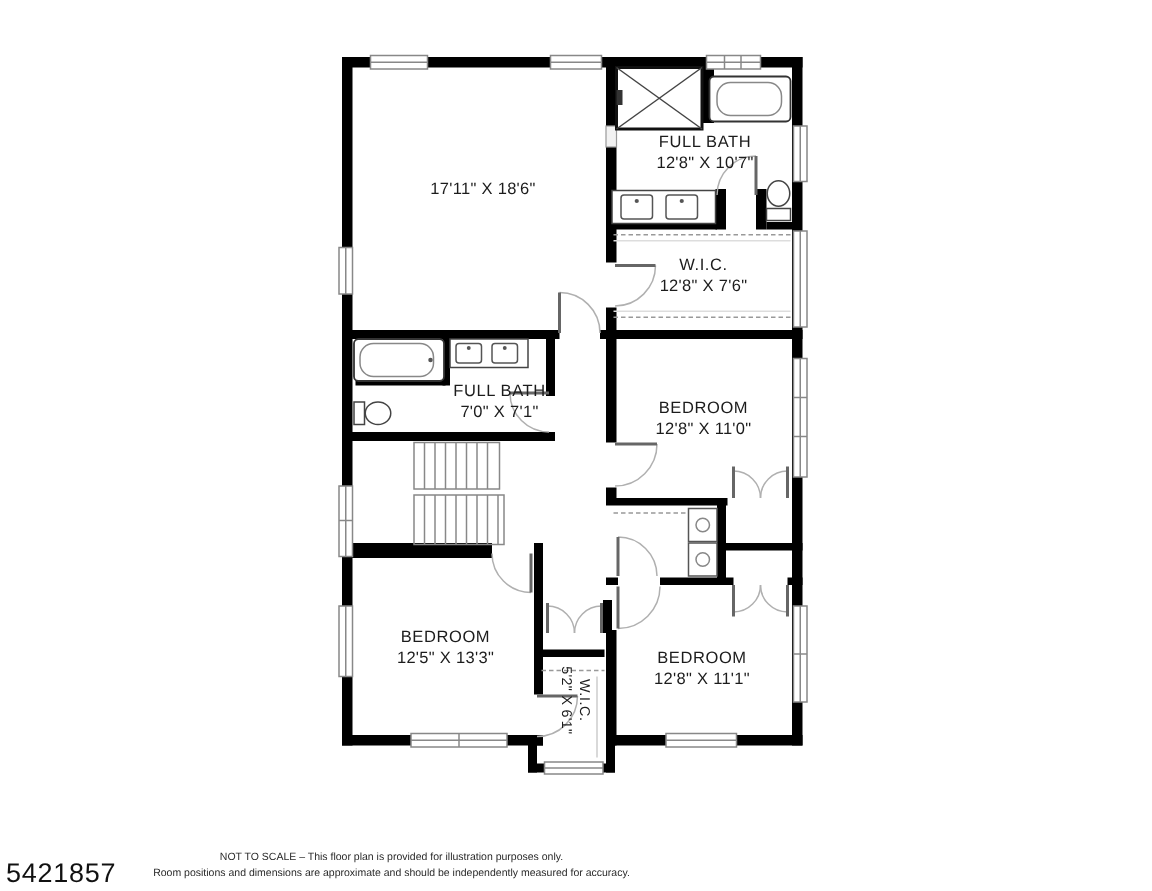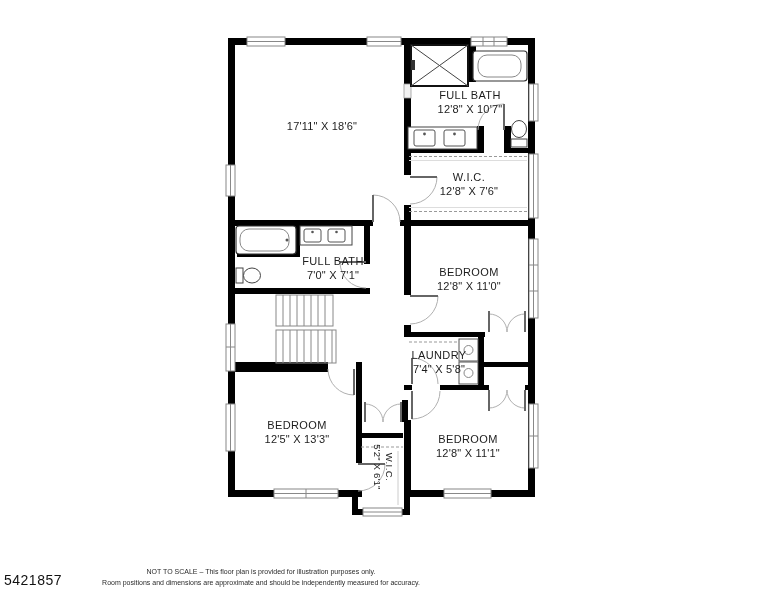--- a/index.html
+++ b/index.html
@@ -4,21 +4,21 @@
 <style>
   html,body{margin:0;padding:0;background:#fff;}
   .stage{position:relative;width:768px;height:594px;background:#fff;overflow:hidden;
          font-family:"Liberation Sans",sans-serif;}
   .plan-svg{position:absolute;left:0;top:0;}
   .room-label{position:absolute;text-align:center;color:#1c1c1c;font-size:11px;
               line-height:1.25;white-space:nowrap;}
   .room-label .nm{letter-spacing:.4px;}
   .room-label .dm{letter-spacing:.2px;}
   .room-label.rot{transform:rotate(90deg);transform-origin:center center;font-size:9.5px;}
-  .mls-id{position:absolute;left:4px;top:572px;font-size:14px;color:#111;letter-spacing:.5px;}
+  .mls-id{position:absolute;left:4px;top:572px;font-size:18px;color:#111;letter-spacing:.5px;}
   .disclaimer{position:absolute;left:61px;top:567px;width:400px;text-align:center;
               font-size:7px;line-height:1.5;color:#2a2a2a;}
 </style>
 </head>
 <body>
 
 <div class="stage">
 
 <svg class="plan-svg" width="768" height="594" viewBox="0 0 768 594">
 
@@ -313,24 +313,20 @@
   <div class="dm">12'8" X 7'6"</div>
 </div>
 <div class="room-label" style="left:295px;top:255px;width:76px;">
   <div class="nm">FULL BATH</div>
   <div class="dm">7'0" X 7'1"</div>
 </div>
 <div class="room-label" style="left:410px;top:266px;width:118px;">
   <div class="nm">BEDROOM</div>
   <div class="dm">12'8" X 11'0"</div>
 </div>
-<div class="room-label" style="left:403px;top:349px;width:72px;">
-  <div class="nm">LAUNDRY</div>
-  <div class="dm">7'4" X 5'8"</div>
-</div>
 <div class="room-label" style="left:237px;top:419px;width:120px;">
   <div class="nm">BEDROOM</div>
   <div class="dm">12'5" X 13'3"</div>
 </div>
 <div class="room-label" style="left:408px;top:433px;width:120px;">
   <div class="nm">BEDROOM</div>
   <div class="dm">12'8" X 11'1"</div>
 </div>
 <div class="room-label rot" style="left:352px;top:455px;width:62px;">
   <div class="nm">W.I.C.</div>

